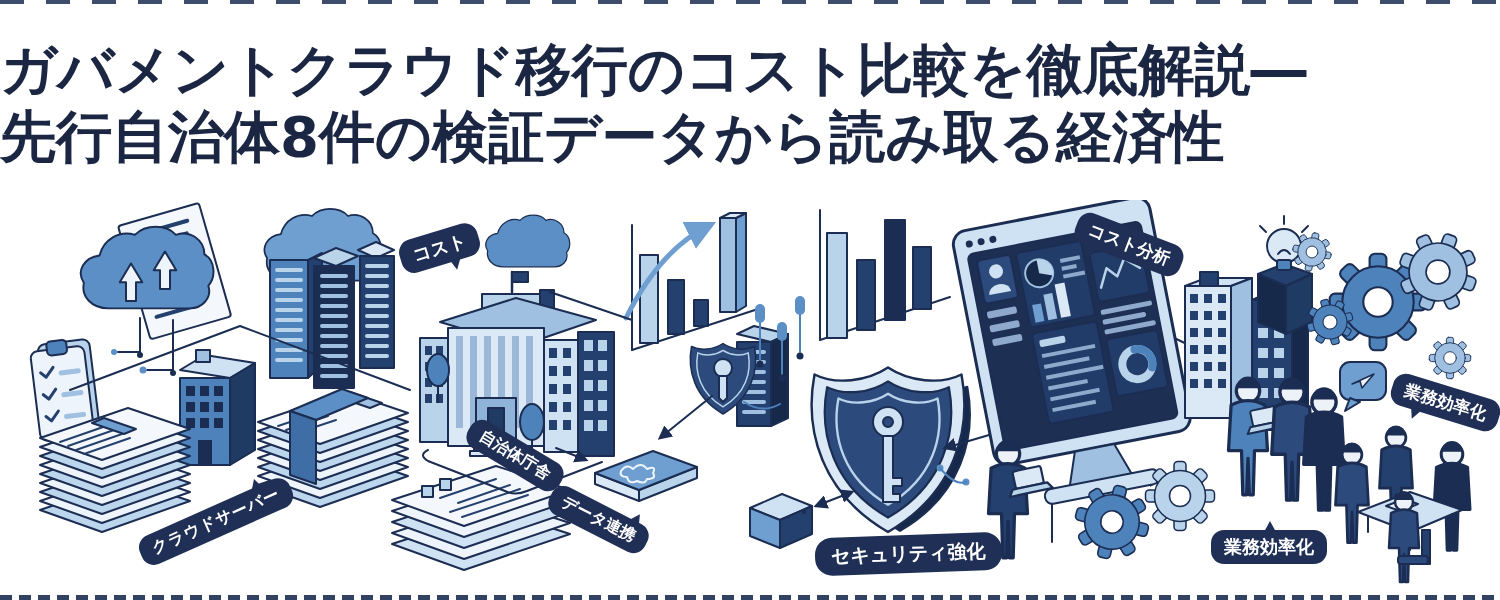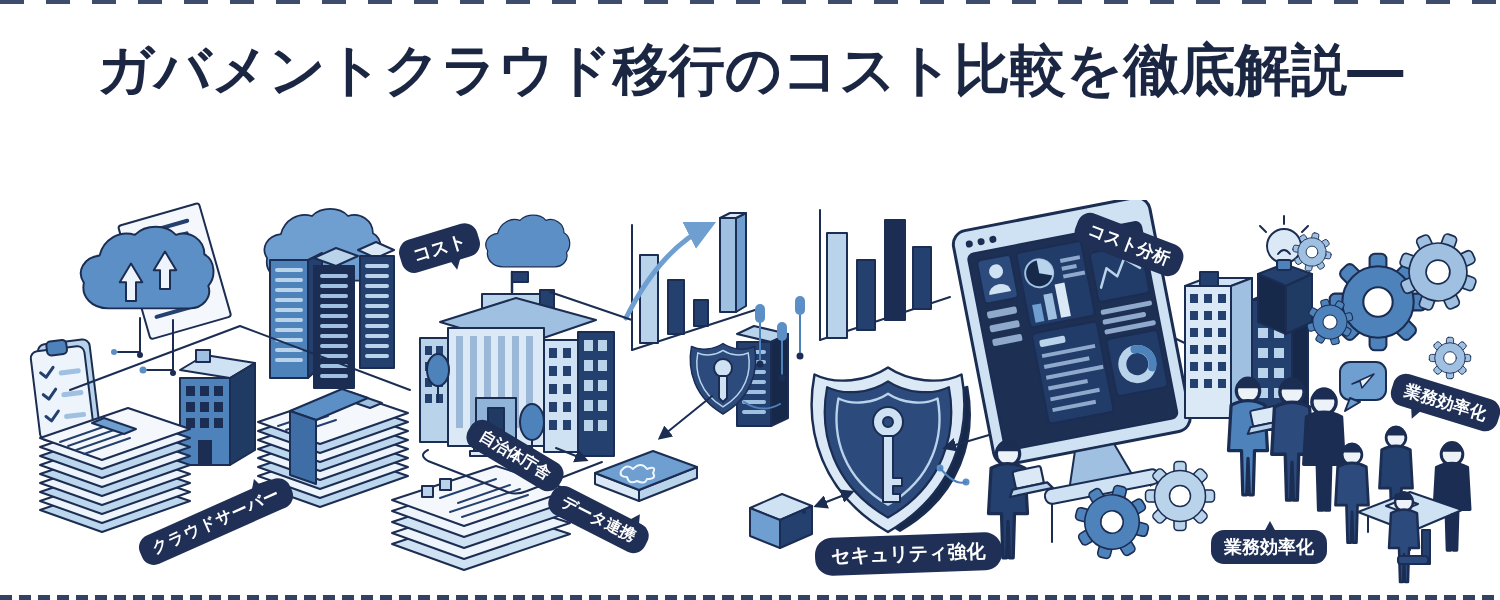--- a/index.html
+++ b/index.html
@@ -1,21 +1,21 @@
 <!DOCTYPE html>
 <html><head>
 <meta charset="utf-8">
 <style>
   html,body{margin:0;padding:0;background:#ffffff;}
   body{width:1500px;height:600px;overflow:hidden;font-family:"Liberation Sans","DejaVu Sans",sans-serif;}
   .stage{position:relative;width:1500px;height:600px;background:#ffffff;}
   .edge{position:absolute;left:0;right:0;pointer-events:none;}
   .edge-top{top:0;height:4px;background:repeating-linear-gradient(90deg,#1b2d52 0 24px,transparent 24px 46px);opacity:.85;}
   .edge-bottom{bottom:0;height:5px;background:repeating-linear-gradient(90deg,#1b2d52 0 12px,transparent 12px 19px);opacity:.9;}
-  .title{position:absolute;top:36px;left:0;right:0;text-align:center;color:#1b2642;
+  .title{position:absolute;top:36px;left:0;right:0;color:#1b2642;
          font-weight:800;font-size:56px;line-height:1.2;letter-spacing:0;
          font-family:"DejaVu Sans","Liberation Sans",sans-serif;}
   .illus{position:absolute;left:0;top:200px;width:1500px;height:400px;}
   .badge{position:absolute;background:#1f2f55;color:#ffffff;font-weight:bold;
          padding:5px 13px;border-radius:13px;white-space:nowrap;z-index:5;
          font-family:"DejaVu Sans","Liberation Sans",sans-serif;}
   .badge::after{content:"";position:absolute;border:6px solid transparent;}
   .b-cost{left:399px;top:231px;font-size:18px;transform:rotate(-17deg);}
   .b-cost::after{bottom:-15px;left:58%;border-top:11px solid #1f2f55;border-left-width:4px;border-right-width:7px;}
   .b-cloudserver{left:134px;top:506px;font-size:16px;transform:rotate(-24deg);letter-spacing:1px;}
@@ -33,20 +33,21 @@
 </style>
 </head>
 <body>
 
 <div class="stage">
 
   <div class="edge edge-top"></div>
 
   <div class="title">
     <div>ガバメントクラウド移行のコスト比較を徹底解説―</div>
+    <div>先行自治体8件の検証データから読み取る経済性</div>
   </div>
 
   <svg class="illus" viewBox="0 0 1500 400">
     <defs>
       <marker id="mA" viewBox="0 0 10 10" refX="8" refY="5" markerWidth="7" markerHeight="7" orient="auto-start-reverse">
         <path d="M0,0 L10,5 L0,10 Z" fill="#1b2d52"></path>
       </marker>
       <marker id="mB" viewBox="0 0 10 10" refX="7" refY="5" markerWidth="6" markerHeight="6" orient="auto">
         <path d="M0,0 L10,5 L0,10 Z" fill="#6f9fd0"></path>
       </marker>

